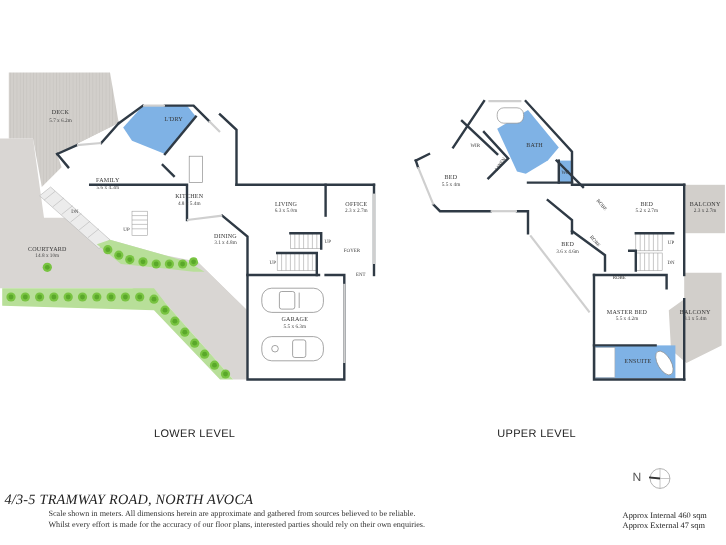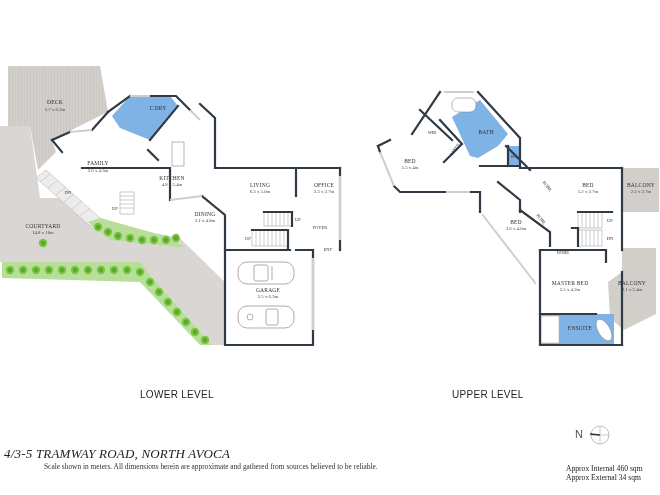--- a/index.html
+++ b/index.html
@@ -270,17 +270,18 @@
     <circle cx="11" cy="11" r="9" fill="none" stroke="#aaa" stroke-width="0.8"></circle>
     <line x1="11" y1="2" x2="11" y2="20" stroke="#aaa" stroke-width="0.6"></line>
     <line x1="2" y1="11" x2="20" y2="11" stroke="#aaa" stroke-width="0.6"></line>
     <line x1="1" y1="10" x2="11" y2="11" stroke="#333" stroke-width="1.6"></line>
   </svg>
 </div>
 
 <div class="address">4/3-5 TRAMWAY ROAD, NORTH AVOCA</div>
 <div class="disclaimer">
   <div>Scale shown in meters. All dimensions herein are approximate and gathered from sources believed to be reliable.</div>
+  <div>Whilst every effort is made for the accuracy of our floor plans, interested parties should rely on their own enquiries.</div>
 </div>
 <div class="area">
   <div>Approx Internal 460 sqm</div>
-  <div>Approx External 34 sqm</div>
+  <div>Approx External 47 sqm</div>
 </div>
 
 </body></html>

